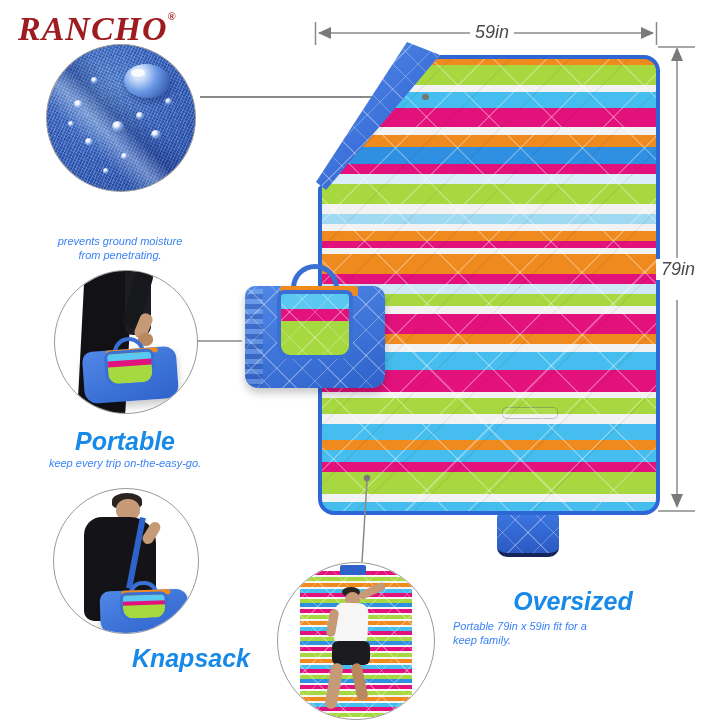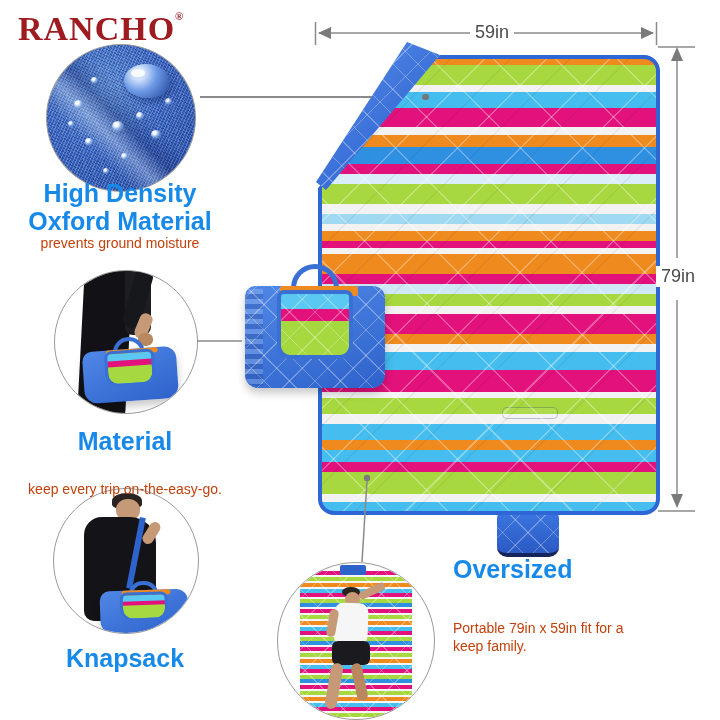--- a/index.html
+++ b/index.html
@@ -1,17 +1,17 @@
 <!DOCTYPE html>
 <html style="--accent: #1789e8; --brand: #9e1b20; --dim: #8a8a8a; --blanket_blue: #2e66d6; --stripe_green: #a8d83f; --stripe_magenta: #e3117c; --stripe_orange: #ef8a1f; --stripe_skyblue: #45bdee; --stripe_white: #f2f2f2;"><head>
 <meta charset="utf-8">
 <style>
   html,body{margin:0;padding:0;background:#fff;}
   #page{position:relative;width:704px;height:720px;background:#ffffff;overflow:hidden;
-        font-family:"Liberation Sans",sans-serif;}
+        font-family:"Liberation Sans",sans-serif;font-style:italic;}
 
   
   #brand{position:absolute;left:18px;top:10px;z-index:10;
          font-family:"Liberation Serif",serif;font-size:34px;letter-spacing:1px;
          color:var(--brand,#9e1b20);font-weight:bold;}
   #brand sup{font-size:11px;vertical-align:20px;}
 
   
   .photo-circle{position:absolute;border-radius:50%;border:1px solid #9a9a9a;
                 overflow:hidden;background:#fff;z-index:5;}
@@ -26,27 +26,27 @@
   #drop-big{position:absolute;left:52%;top:13%;width:31%;height:23%;
         border-radius:58% 64% 55% 62%;
         background:radial-gradient(circle at 32% 28%,#cfe0fa 0 16%,#6d9ae6 45%,#1d3f96 100%);
         box-shadow:2px 4px 6px rgba(0,20,80,.35);}
   #drop-big::after{content:"";position:absolute;left:16%;top:14%;width:30%;height:26%;
         border-radius:50%;background:rgba(255,255,255,.85);}
 
   
   .feat-title{position:absolute;z-index:7;color:var(--accent,#1789e8);
               font-weight:bold;font-size:25px;line-height:1.1;}
-  .feat-desc{position:absolute;z-index:7;color:#c2410c;font-size:14px;line-height:1.25;}
+  .feat-desc{position:absolute;z-index:7;color:#3b82f6;font-size:11px;line-height:1.25;}
   #oxford-title{left:0;top:180px;width:240px;text-align:center;}
   #oxford-desc{left:0;top:235px;width:240px;text-align:center;}
   #portable-title{left:0;top:428px;width:250px;text-align:center;}
-  #portable-desc{left:0;top:457px;width:250px;text-align:center;margin-top:24px;}
-  #knapsack-title{left:0;top:645px;width:250px;text-align:center;}
-  #oversized-title{left:453px;top:556px;width:240px;text-align:left;}
+  #portable-desc{left:0;top:457px;width:250px;text-align:center;}
+  #knapsack-title{left:0;top:645px;width:250px;text-align:right;}
+  #oversized-title{left:453px;top:588px;width:240px;text-align:center;}
   #oversized-desc{left:453px;top:620px;width:248px;text-align:left;}
 
   
   .quilt::after,.quilt-sm::after{content:"";position:absolute;inset:0;border-radius:inherit;
      pointer-events:none;}
   .quilt::after{background:
      repeating-linear-gradient(45deg,rgba(255,255,255,.30) 0 1.5px,rgba(255,255,255,0) 1.5px 44px),
      repeating-linear-gradient(-45deg,rgba(255,255,255,.30) 0 1.5px,rgba(255,255,255,0) 1.5px 44px),
      repeating-linear-gradient(-45deg,rgba(0,0,0,.05) 2px 3.5px,rgba(0,0,0,0) 3.5px 44px);}
   .quilt-sm::after{background:
@@ -108,21 +108,21 @@
   #mini-blanket{position:absolute;left:22px;top:8px;width:112px;height:146px;border-radius:6px;
      background:repeating-linear-gradient(180deg,
        #e3117c 0 4px,#f5f5f5 4px 6px,#a8d83f 6px 10px,#f5f5f5 10px 12px,
        #ef8a1f 12px 16px,#f5f5f5 16px 18px,#45bdee 18px 22px,#e3117c 22px 26px,
        #f5f5f5 26px 28px,#a8d83f 28px 32px,#2f8fe0 32px 36px,#f5f5f5 36px 38px);}
 
   
   .dim-label{position:absolute;z-index:9;color:#4a4a4a;font-size:18px;background:#fff;
      padding:0 5px;}
   #width-label{left:470px;top:22px;}
-  #height-label{left:656px;top:266px;}
+  #height-label{left:656px;top:259px;}
 
   
   #leader-oxford{position:absolute;left:200px;top:96px;width:225px;height:1.5px;
      background:#8a8a8a;z-index:1;}
   #dot-oxford{position:absolute;left:422px;top:93.5px;width:6.5px;height:6.5px;
      border-radius:50%;background:#777;z-index:6;}
 </style>
 </head>
 <body>
 
@@ -137,29 +137,26 @@
     <i class="drop" style="left:60%;top:46%;width:8px;height:8px;"></i>
     <i class="drop" style="left:70%;top:58%;width:10px;height:9px;"></i>
     <i class="drop" style="left:26%;top:64%;width:8px;height:8px;"></i>
     <i class="drop" style="left:50%;top:74%;width:7px;height:7px;"></i>
     <i class="drop" style="left:80%;top:36%;width:7px;height:7px;"></i>
     <i class="drop" style="left:38%;top:84%;width:6px;height:6px;"></i>
     <i class="drop" style="left:14%;top:52%;width:6px;height:6px;"></i>
     <div id="drop-big"></div>
   </div>
 
-  <div id="oxford-title" class="feat-title">
-    <div>High Density</div>
-    <div>Oxford Material</div>
-  </div>
   <div id="oxford-desc" class="feat-desc">
     <div>prevents ground moisture</div>
-  </div>
-
-  <div id="portable-title" class="feat-title">Material</div>
+    <div>from penetrating.</div>
+  </div>
+
+  <div id="portable-title" class="feat-title">Portable</div>
   <div id="portable-desc" class="feat-desc">keep every trip on-the-easy-go.</div>
 
   <div id="knapsack-title" class="feat-title">Knapsack</div>
 
   <div id="oversized-title" class="feat-title">Oversized</div>
   <div id="oversized-desc" class="feat-desc">
     <div>Portable 79in x 59in fit for a</div>
     <div>keep family.</div>
   </div>
 

